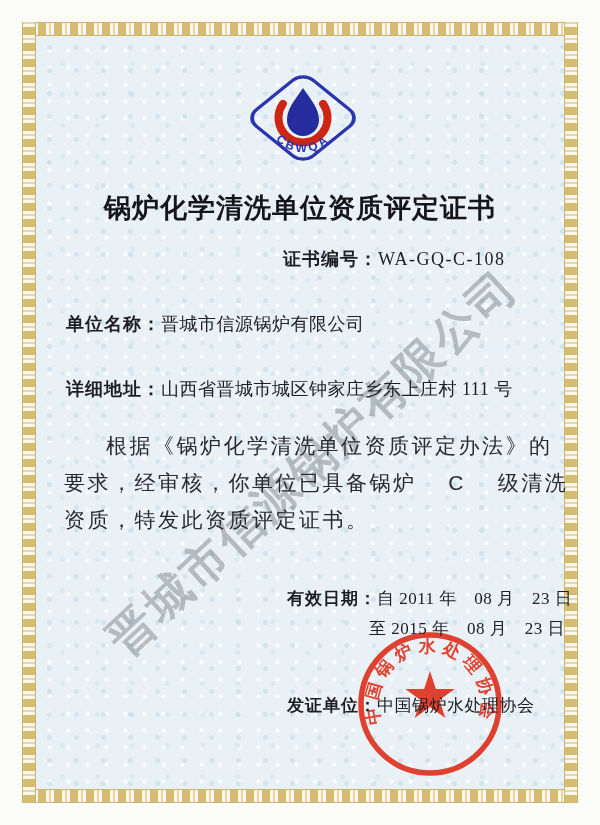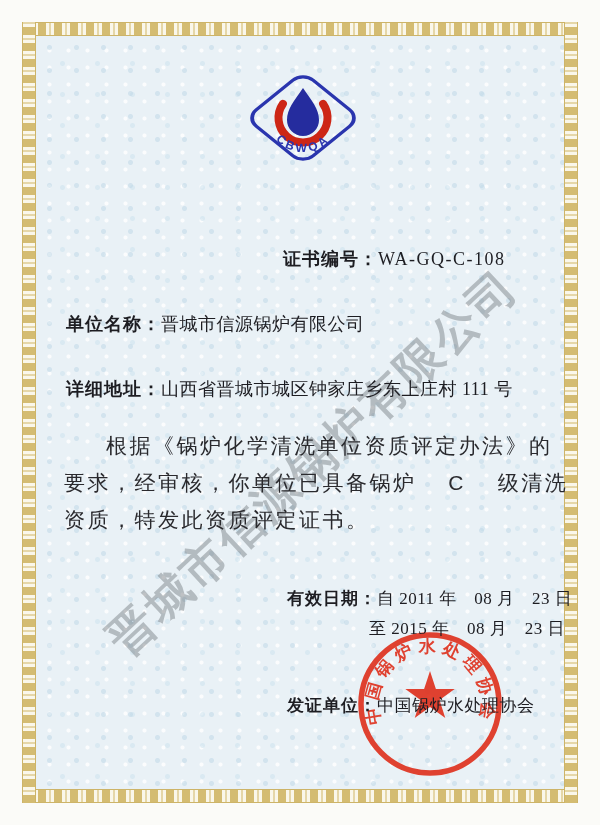--- a/index.html
+++ b/index.html
@@ -88,20 +88,21 @@
     <path d="M41.9 35.9 A24.5 24.5 0 1 0 82.1 35.9" fill="none" stroke-width="8" stroke-linecap="round" stroke="#cd2615"></path>
     <path transform="translate(62,46)" d="M0 -26 C 9 -13 16 -5 16 6 A 16 16 0 1 1 -16 6 C -16 -5 -9 -13 0 -26 Z" fill="#252c9e"></path>
     <defs>
       <path id="logoArc" d="M30.8 66 A36 36 0 0 0 93.2 66" fill="none"></path>
     </defs>
     <text font-family="Liberation Sans, sans-serif" font-size="12" font-weight="700" letter-spacing="3" fill="#2a35ae">
       <textPath href="#logoArc" startOffset="50%" text-anchor="middle">CBWQA</textPath>
     </text>
   </svg>
 
+  <div class="abs title">锅炉化学清洗单位资质评定证书</div>
 
   <div class="abs row certno">
     <span class="lab">证书编号：</span><span class="val">WA-GQ-C-108</span>
   </div>
 
   <div class="abs row unit">
     <span class="lab">单位名称：</span><span>晋城市信源锅炉有限公司</span>
   </div>
 
   <div class="abs row addr">

